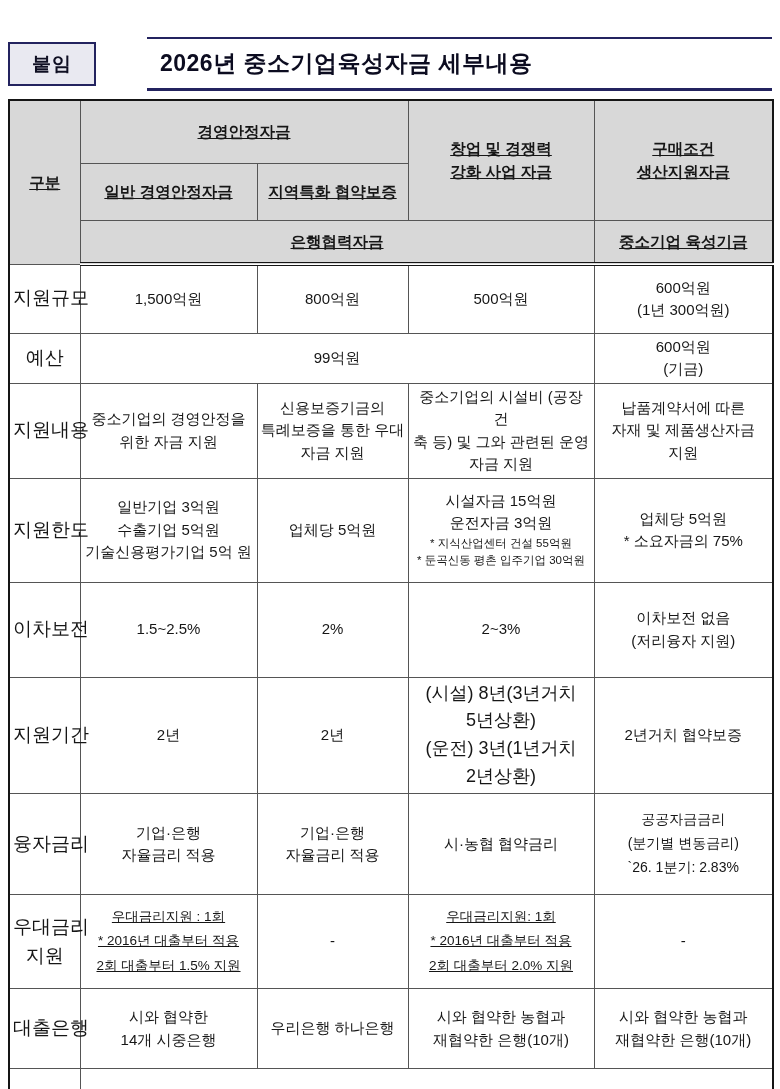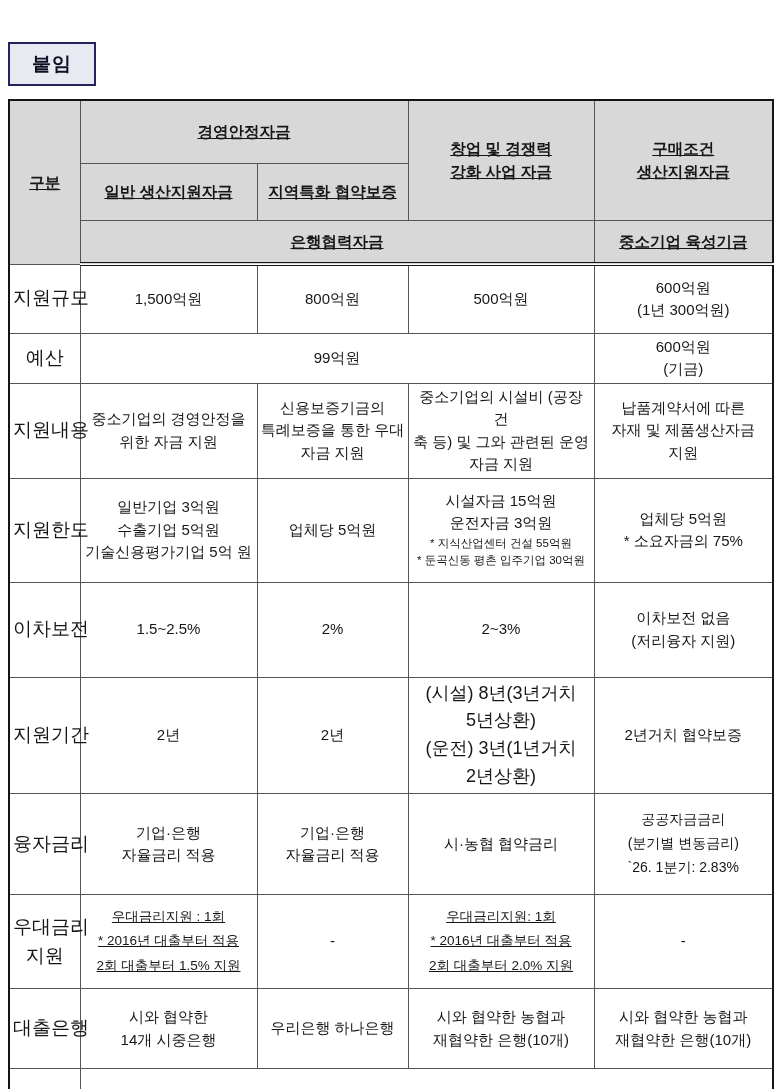--- a/index.html
+++ b/index.html
@@ -49,40 +49,43 @@
 </style>
 </head>
 <body>
 
 <div class="page">
 
   <div class="header">
     <div class="att-box">
       <span>붙임</span>
     </div>
+    <div class="title-wrap">
+      <h1 class="title">2026년 중소기업육성자금 세부내용</h1>
+    </div>
   </div>
 
   <table>
     <colgroup>
       <col style="width:71px">
         <col style="width:177px">
         <col style="width:151px">
         <col style="width:186px">
         <col style="width:179px">
     </colgroup>
 
     <tbody>
         <tr class="h" style="height:63px">
       <td rowspan="3">구분</td>
       <td colspan="2">경영안정자금</td>
       <td rowspan="2">창업 및 경쟁력<br>강화 사업 자금</td>
       <td rowspan="2">구매조건<br>생산지원자금</td>
     </tr>
     <tr class="h" style="height:57px">
-      <td>일반 생산지원자금</td>
+      <td>일반 경영안정자금</td>
       <td>지역특화 협약보증</td>
     </tr>
     <tr class="h hc" style="height:44px">
       <td colspan="3">은행협력자금</td>
       <td>중소기업 육성기금</td>
     </tr>
 
     <tr style="height:69px">
       <td class="label">지원규모</td>
       <td>1,500억원</td>

